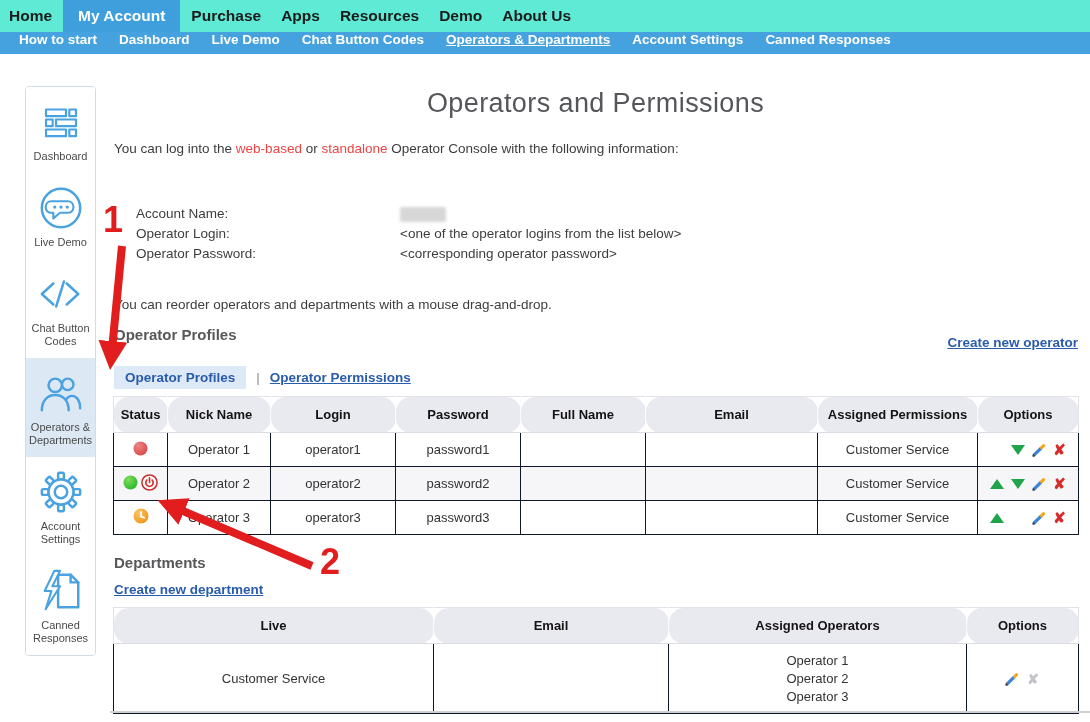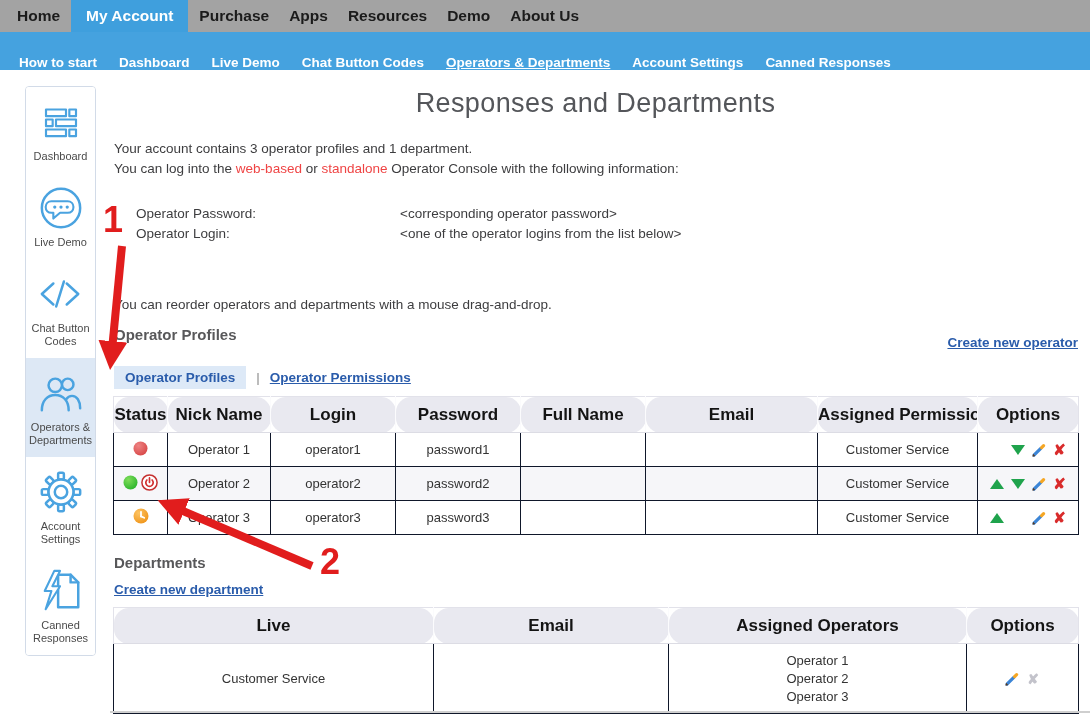--- a/index.html
+++ b/index.html
@@ -5,31 +5,31 @@
   * { margin:0; padding:0; box-sizing:border-box; }
   html,body { background:#fff; }
   .page {
     position:relative; width:1090px; height:722px; overflow:hidden;
     font-family:"Liberation Sans", sans-serif; background:#fff;
   }
 
   
   .topnav {
     position:absolute; left:0; top:0; width:1090px; height:32px;
-    background:#a3a3a3; display:flex; align-items:stretch; padding-left:8px;
+    background:#5eead4; display:flex; align-items:stretch; 
   }
   .topnav-item {
     display:flex; align-items:center; padding:0 9px; margin-right:2px;
     font-size:15.5px; font-weight:700; color:#1b1b1b; cursor:pointer; white-space:nowrap;
   }
   .topnav-item.active { background:#3f9fdd; color:#fff; padding:0 15px; }
 
   .subnav {
-    position:absolute; left:0; top:32px; width:1090px; height:38px;
-    background:#45a2df; display:flex; align-items:flex-end; padding-left:8px;
+    position:absolute; left:0; top:32px; width:1090px; height:22px;
+    background:#45a2df; display:flex; align-items:flex-start; padding-left:8px;
   }
   .subnav-item {
     color:#fff; font-size:13.5px; font-weight:700; padding:0 11px; white-space:nowrap; cursor:pointer;
   }
   .subnav-item.active { text-decoration:underline; }
 
   
   .sidebar {
     position:absolute; left:25px; top:86px; width:71px;
     border:1px solid #d2dbe8; border-radius:4px; background:#fff; overflow:hidden;
@@ -66,21 +66,21 @@
   .link-strong { color:#2a5cab; font-weight:700; font-size:13.5px; text-decoration:underline; cursor:pointer; }
   .create-links { position:absolute; right:12px; top:332px; text-align:right; line-height:19px; }
 
   .create-dept { position:absolute; left:114px; top:580px; }
 
   
   table { border-collapse:collapse; table-layout:fixed; background:#fff; }
   .op-table   { position:absolute; left:113px; top:396px; width:965px; }
   .dept-table { position:absolute; left:113px; top:607px; width:965px; }
   th {
-    background:#e9e9f0; height:36px; font-size:17px; font-weight:700; color:#141414;
+    background:#e9e9f0; height:36px; font-size:13px; font-weight:700; color:#141414;
     border-right:1px solid #fbfbfd; border-top:1px solid #e2e2ea; border-bottom:1px solid #dcdce4;
     text-align:center; overflow:hidden; white-space:nowrap;border-radius:15px;
   }
   th:last-child { border-right:1px solid #e2e2ea; }
   th:first-child { border-left:1px solid #e2e2ea; }
   td {
     height:34px; font-size:13px; color:#333; text-align:center;
     border:1px solid #0f172a; overflow:hidden;
   }
   tr.alt td { background:#f6f6f9; }
@@ -224,35 +224,38 @@
         <svg width="46" height="46" viewBox="0 0 48 48" stroke-width="2.4">
           <path d="M21 7 h13 l8 8 v26 h-21 z" fill="#fff"></path>
           <path d="M34 7 v8 h8" fill="none"></path>
           <polygon points="17,3 7,24 14,24 8,43 23,19 15,19 23,3" fill="#fff" stroke-width="2.2"></polygon>
         </svg>
       </span>
       <span class="lbl">Canned Responses</span>
     </div>
   </div>
 
-  <div class="title">Responses and Departments</div>
+  <div class="title">Operators and Permissions</div>
 
   <div class="intro">
-    <div>Your account contains 3 operator profiles and 1 department.</div>
     <div><span>You can log into the </span><span class="link-lite">web-based</span><span> or </span><span class="link-lite">standalone</span><span> Operator Console with the following information:</span></div>
   </div>
 
   <div class="credentials">
+    <div class="cred-row">
+      <span class="cred-label">Account Name:</span>
+      <span class="redacted"></span>
+    </div>
+    <div class="cred-row">
+      <span class="cred-label">Operator Login:</span>
+      <span>&lt;one of the operator logins from the list below&gt;</span>
+    </div>
     <div class="cred-row">
       <span class="cred-label">Operator Password:</span>
       <span>&lt;corresponding operator password&gt;</span>
-    </div>
-    <div class="cred-row">
-      <span class="cred-label">Operator Login:</span>
-      <span>&lt;one of the operator logins from the list below&gt;</span>
     </div>
   </div>
 
   <div class="reorder-note">You can reorder operators and departments with a mouse drag-and-drop.</div>
 
   <div class="section-heading op-heading">Operator Profiles</div>
 
   <div class="tabs">
     <span class="tab-chip">Operator Profiles</span>
     <span class="tab-sep">|</span>

